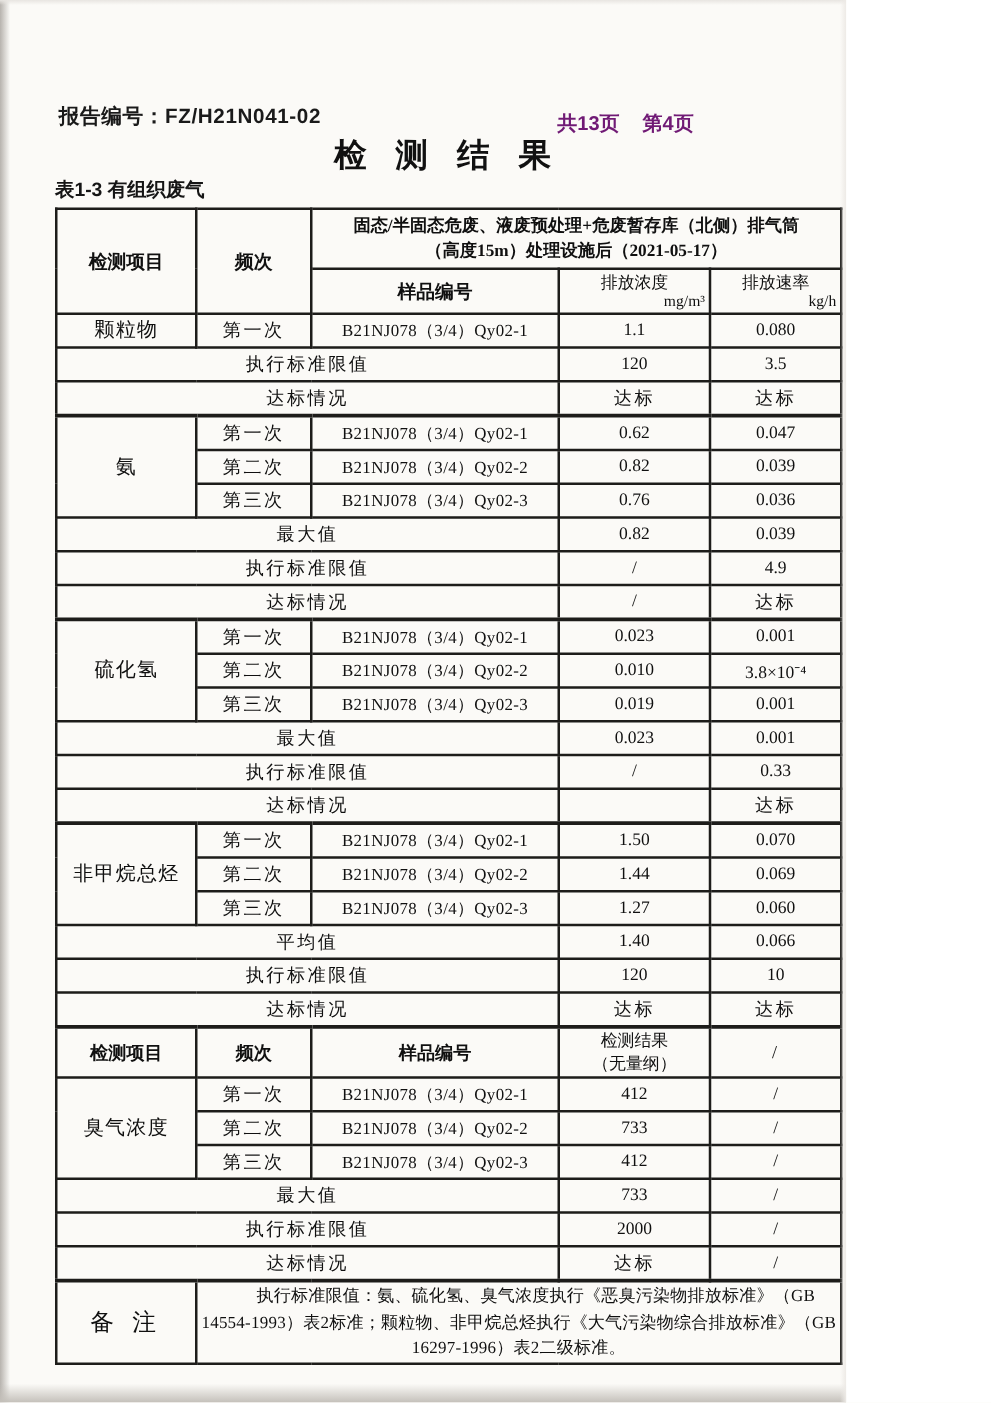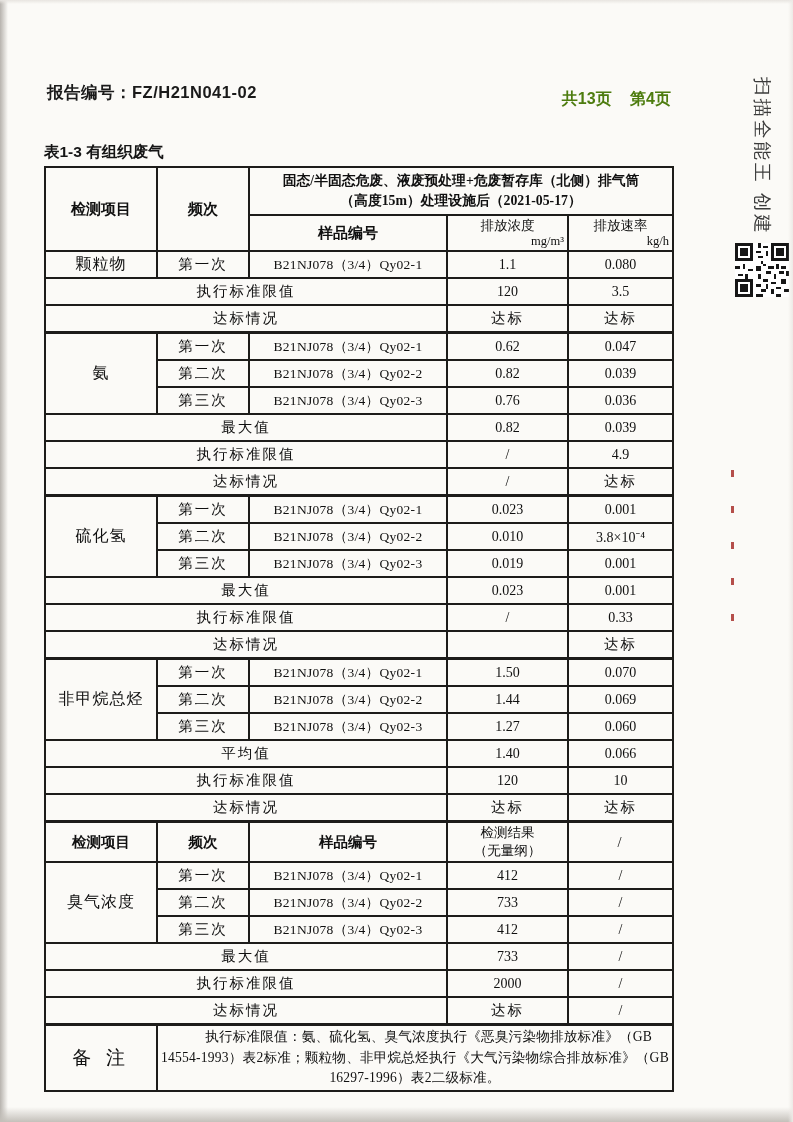--- a/index.html
+++ b/index.html
@@ -4,41 +4,41 @@
 <style>
   html,body{margin:0;padding:0;}
   body{
     width:793px;height:1122px;
     font-family:"Liberation Serif", serif;
     background:#ffffff;
     color:#141414;
     -webkit-font-smoothing:antialiased;
   }
   .sheet{
-    position:relative;width:793px;height:1122px;overflow:hidden;
+    position:relative;width:677px;height:1122px;overflow:hidden;
     background:#fbfaf7;
   }
   .edge-left{position:absolute;left:0;top:0;bottom:0;width:8px;
     background:linear-gradient(90deg,#b7b3ae,rgba(251,250,247,0));}
   .edge-top{position:absolute;left:0;right:0;top:0;height:4px;
     background:linear-gradient(180deg,#e8e5e1,rgba(251,250,247,0));}
   .edge-bottom{position:absolute;left:0;right:0;bottom:0;height:15px;
     background:linear-gradient(0deg,#c4c0ba,rgba(251,250,247,0));}
   .edge-right{position:absolute;right:0;top:0;bottom:0;width:5px;
     background:linear-gradient(270deg,#edeae6,rgba(251,250,247,0));}
 
   .report-no{
     position:absolute;left:47px;top:82px;
     font-family:"Liberation Sans",sans-serif;font-weight:700;
     font-size:16.5px;color:#1a1a1a;letter-spacing:0.5px;
   }
   .page-info{
     position:absolute;right:122px;top:89px;
     font-family:"Liberation Sans",sans-serif;font-weight:700;
-    font-size:16px;color:#4d7c0f;
+    font-size:16px;color:#701a75;
   }
   .page-info span{margin-left:14px;}
   .page-info span:first-child{margin-left:0;}
   .doc-title{
     position:absolute;left:44px;top:107px;width:628px;text-align:center;
     font-family:"Liberation Sans",sans-serif;font-weight:700;
     font-size:26px;letter-spacing:8px;color:#111;
   }
   .table-caption{
     position:absolute;left:44px;top:142px;
@@ -93,20 +93,21 @@
 </head>
 <body>
 
 <div class="sheet">
 
   <div class="report-no">报告编号：FZ/H21N041-02</div>
   <div class="page-info">
     <span>共13页</span>
     <span>第4页</span>
   </div>
+  <div class="doc-title">检 测 结 果</div>
   <div class="table-caption">表1-3 有组织废气</div>
 
   <table class="results">
     <colgroup>
       <col style="width:112px">
         <col style="width:92px">
         <col style="width:198px">
         <col style="width:121px">
         <col style="width:105px">
     </colgroup>

